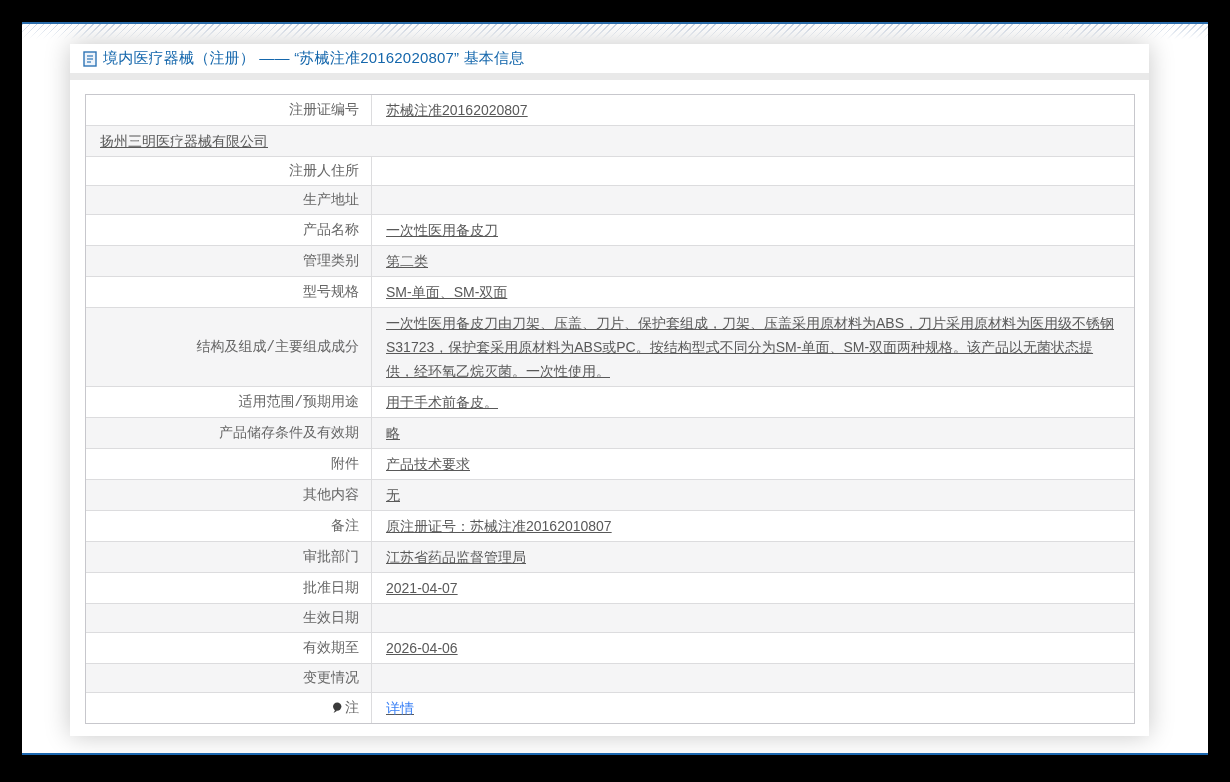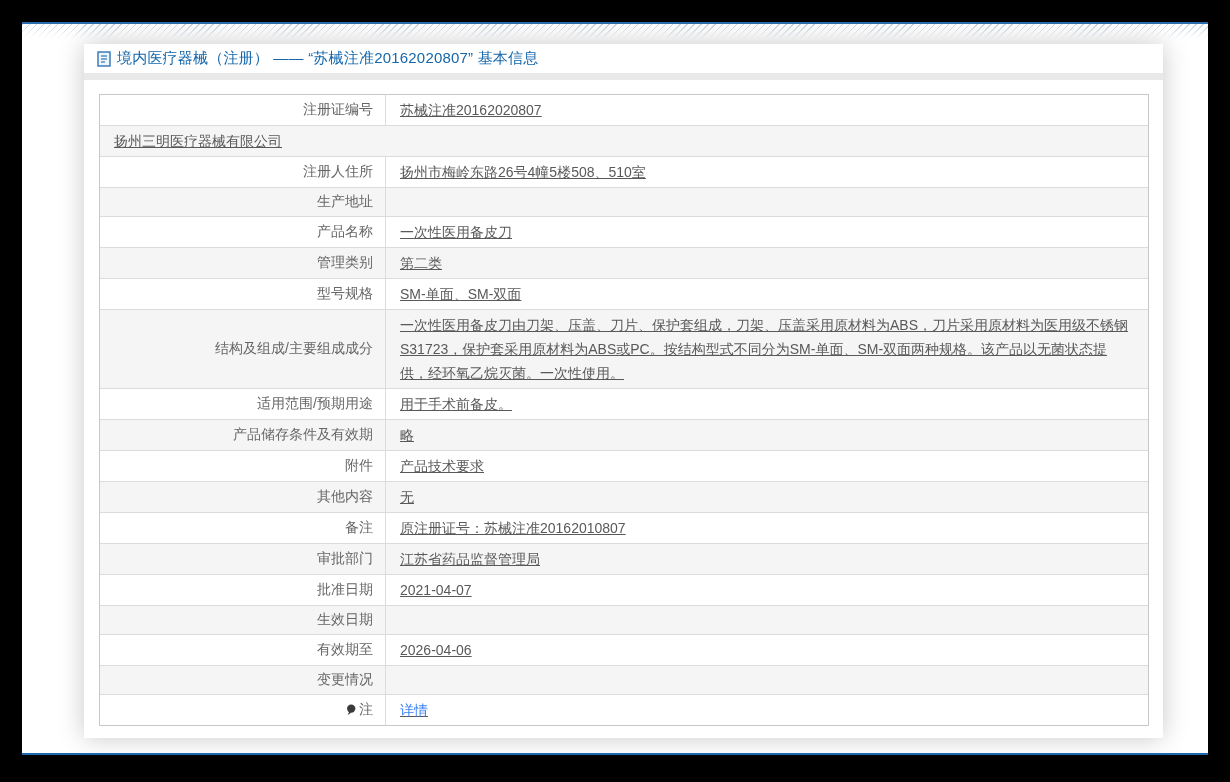--- a/index.html
+++ b/index.html
@@ -15,21 +15,21 @@
     height:16px;
     background:
       linear-gradient(to bottom, rgba(255,255,255,0) 0%, #fff 95%),
       repeating-linear-gradient(135deg, #c6d2e2 0px, #c6d2e2 1px, transparent 1px, transparent 5px);
   }
   .bottom-accent {
     position:absolute; left:0; right:0; bottom:0; height:2px; background:#1b67b0;
   }
 
   .panel {
-    position:absolute; left:62px; top:22px; width:1079px;
+    position:absolute; left:48px; top:22px; width:1079px;
     background:#fff;
     box-shadow:0 0 24px rgba(0,0,0,0.22);
   }
   .panel-title {
     height:24px; display:flex; align-items:center; gap:6px;
     padding-left:13px; padding-top:4px;
   }
   .panel-title .title-text {
     color:#1567ac; font-size:15px; letter-spacing:0.2px;
   }
@@ -43,21 +43,21 @@
   .row {
     display:flex; min-height:29px; border-bottom:1px solid #dcdcde;
     background:#fff; font-size:14px;
   }
   .row:last-child { border-bottom:none; }
   .row:nth-child(even) { background:#f5f5f6; }
   .cell-label {
     width:286px; flex:0 0 286px;
     display:flex; align-items:center; justify-content:flex-end;
     padding:2px 12px 2px 8px;
-    color:#666; border-right:1px solid #dcdcde;
+    color:#666; border-right:1px solid #dcdcde;font-family:Liberation Mono, monospace;
   }
   .cell-value {
     flex:1; display:flex; align-items:center;
     padding:3px 18px 3px 14px; color:#595959; line-height:24px;text-decoration:underline;
   }
   .cell-value a {
     color:#3b82f6; text-decoration:none; cursor:pointer;
   }
   .bulb-icon { width:10px; height:12px; margin-right:3px; flex:0 0 auto; }
 </style>
@@ -84,21 +84,20 @@
 
       <div class="row">
         <div class="cell-label">注册证编号</div>
         <div class="cell-value">苏械注准20162020807</div>
       </div>
       <div class="row">
         <div class="cell-value">扬州三明医疗器械有限公司</div>
       </div>
       <div class="row">
         <div class="cell-label">注册人住所</div>
-        <div class="cell-value">扬州市梅岭东路26号4幢5楼508、510室</div>
       </div>
       <div class="row">
         <div class="cell-label">生产地址</div>
       </div>
       <div class="row">
         <div class="cell-label">产品名称</div>
         <div class="cell-value">一次性医用备皮刀</div>
       </div>
       <div class="row">
         <div class="cell-label">管理类别</div>

